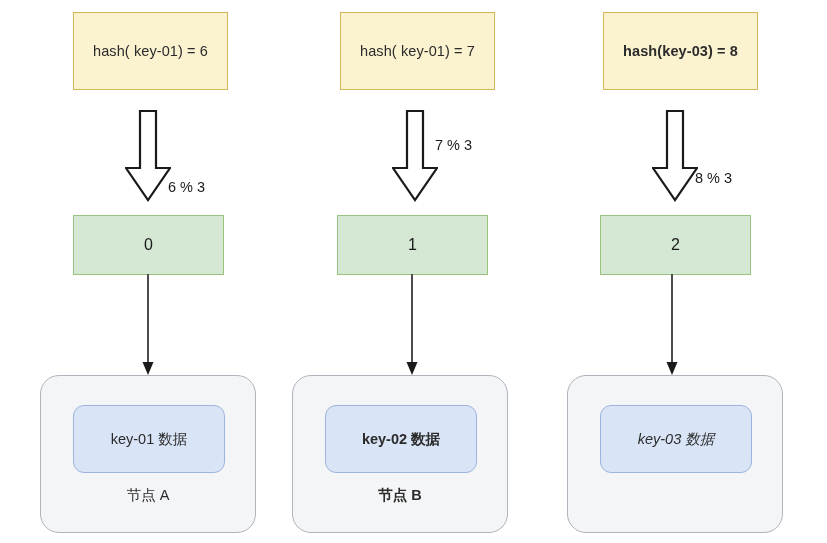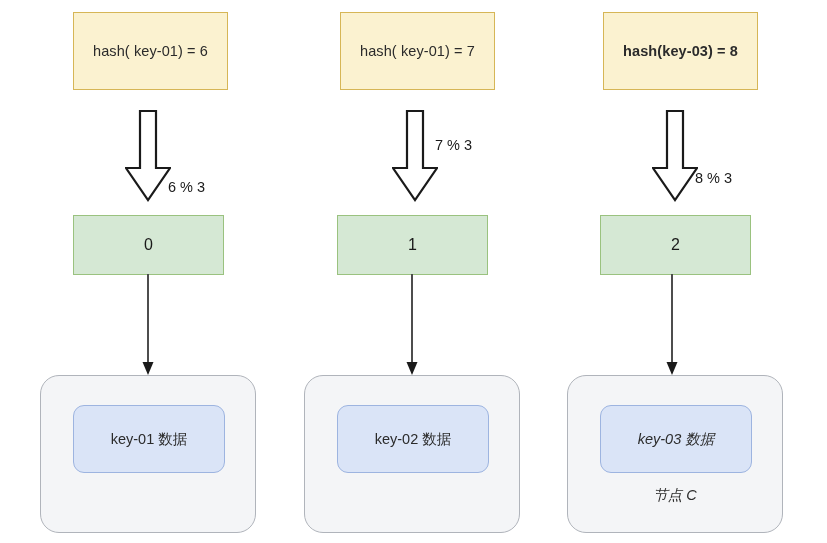--- a/index.html
+++ b/index.html
@@ -123,44 +123,46 @@
 
   <svg class="connector" style="left:142px; top:274px; height:102px;" viewBox="0 0 12 102" preserveAspectRatio="none">
     <line x1="6" y1="0" x2="6" y2="90" stroke="#4d4d4d" stroke-width="2"></line>
     <polygon points="6,101 0.5,88 11.5,88" fill="#1a1a1a"></polygon>
   </svg>
 
   <div class="node-box" style="left:40px; top:375px;">
     <div class="data-box">
       <span>key-01 数据</span>
     </div>
+    <div class="node-label">节点 A</div>
   </div>
 
   <div class="hash-box" style="left:340px; top:12px;">
     <span>hash( key-01) = 7</span>
   </div>
 
   <svg class="block-arrow" style="left:392px; top:110px;" viewBox="0 0 46 92">
     <polygon points="15,1 31,1 31,58 45,58 23,90 1,58 15,58" fill="#ffffff" stroke="#1a1a1a" stroke-width="2.2" stroke-linejoin="miter"></polygon>
   </svg>
   <div class="mod-label" style="left:435px; top:137px;">7 % 3</div>
 
   <div class="slot-box" style="left:337px; top:215px;">
     <span>1</span>
   </div>
 
   <svg class="connector" style="left:406px; top:274px; height:102px;" viewBox="0 0 12 102" preserveAspectRatio="none">
     <line x1="6" y1="0" x2="6" y2="90" stroke="#4d4d4d" stroke-width="2"></line>
     <polygon points="6,101 0.5,88 11.5,88" fill="#1a1a1a"></polygon>
   </svg>
 
-  <div class="node-box" style="left:304px; top:375px;">
+  <div class="node-box" style="left:292px; top:375px;font-weight:bold;">
     <div class="data-box">
       <span>key-02 数据</span>
     </div>
+    <div class="node-label">节点 B</div>
   </div>
 
   <div class="hash-box" style="left:603px; top:12px;font-weight:bold;">
     <span>hash(key-03) = 8</span>
   </div>
 
   <svg class="block-arrow" style="left:652px; top:110px;" viewBox="0 0 46 92">
     <polygon points="15,1 31,1 31,58 45,58 23,90 1,58 15,58" fill="#ffffff" stroke="#1a1a1a" stroke-width="2.2" stroke-linejoin="miter"></polygon>
   </svg>
   <div class="mod-label" style="left:695px; top:137px;margin-top:33px;">8 % 3</div>
@@ -171,16 +173,15 @@
 
   <svg class="connector" style="left:666px; top:274px; height:102px;" viewBox="0 0 12 102" preserveAspectRatio="none">
     <line x1="6" y1="0" x2="6" y2="90" stroke="#4d4d4d" stroke-width="2"></line>
     <polygon points="6,101 0.5,88 11.5,88" fill="#1a1a1a"></polygon>
   </svg>
 
   <div class="node-box" style="left:567px; top:375px;font-style:italic;">
     <div class="data-box">
       <span>key-03 数据</span>
     </div>
-    <div class="node-label">节点 C</div>
   </div>
 
 </div>
 
 </body></html>

